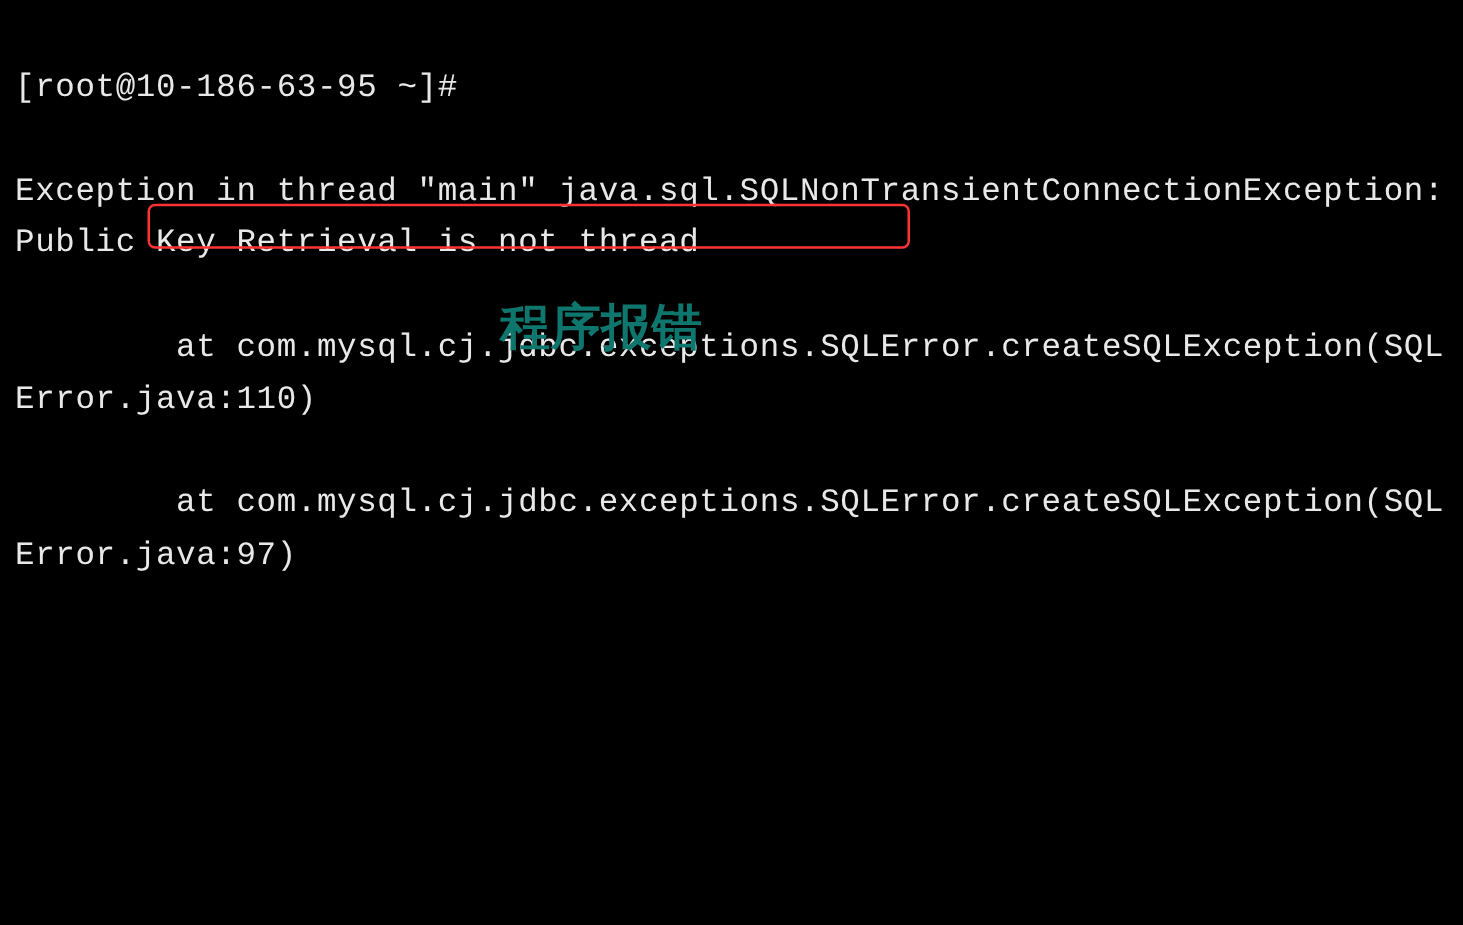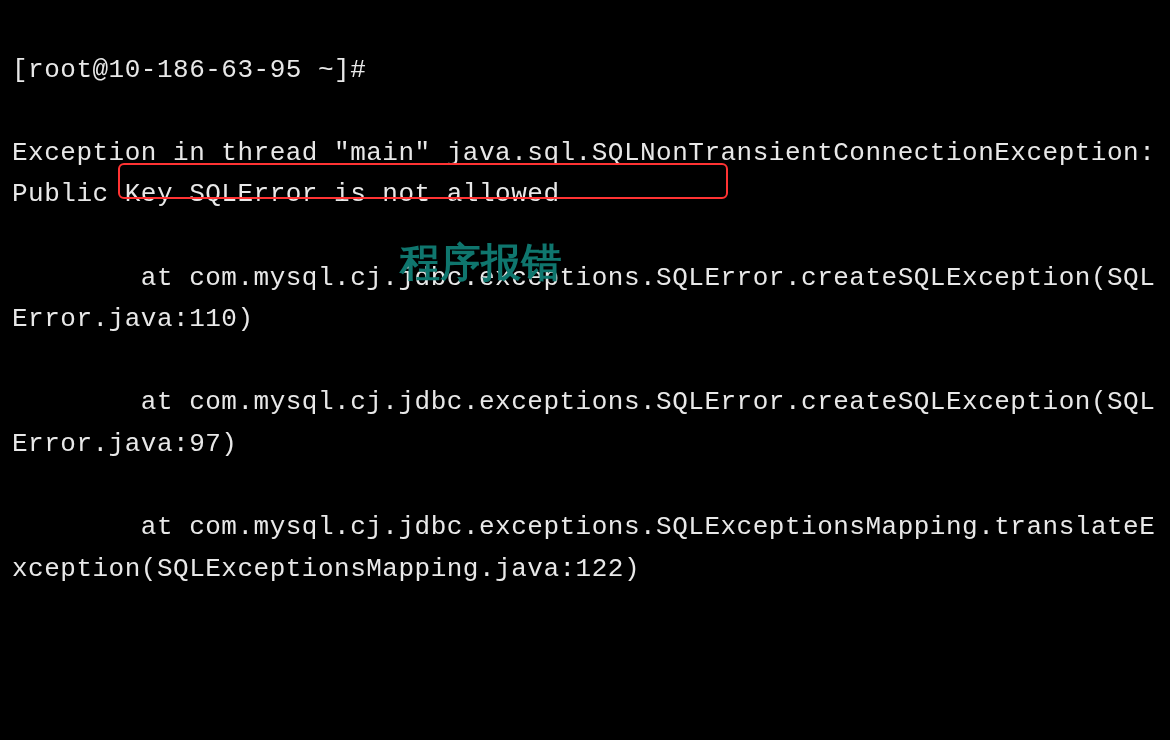--- a/index.html
+++ b/index.html
@@ -40,24 +40,23 @@
       font-size: 40px;
       font-weight: bold;
       pointer-events: none;
     }
   </style>
 </head>
 <body>
 
 <div class="terminal">
 <span class="line">[root@10-186-63-95 ~]# </span>
-<span class="line"><span>Exception in thread "main" java.sql.SQLNonTransientConnectionException: </span><span>Public Key SQLError is not allowed</span></span>
+<span class="line"><span>Exception in thread "main" java.sql.SQLNonTransientConnectionException: </span><span>Public Key Retrieval is not thread</span></span>
 <span class="line">        at com.mysql.cj.jdbc.exceptions.SQLError.createSQLException(SQLError.java:110)</span>
 <span class="line">        at com.mysql.cj.jdbc.exceptions.SQLError.createSQLException(SQLError.java:97)</span>
-<span class="line">        at com.mysql.cj.jdbc.exceptions.SQLExceptionsMapping.translateException(SQLExceptionsMapping.java:122)</span>
 
 
 
 
 </div>
 
 <div class="highlight-box" style="left:118px; top:163px; width:610px; height:36px;"></div>
 
 <div class="annotation-text" style="left:400px; top:230px;">程序报错</div>
 

